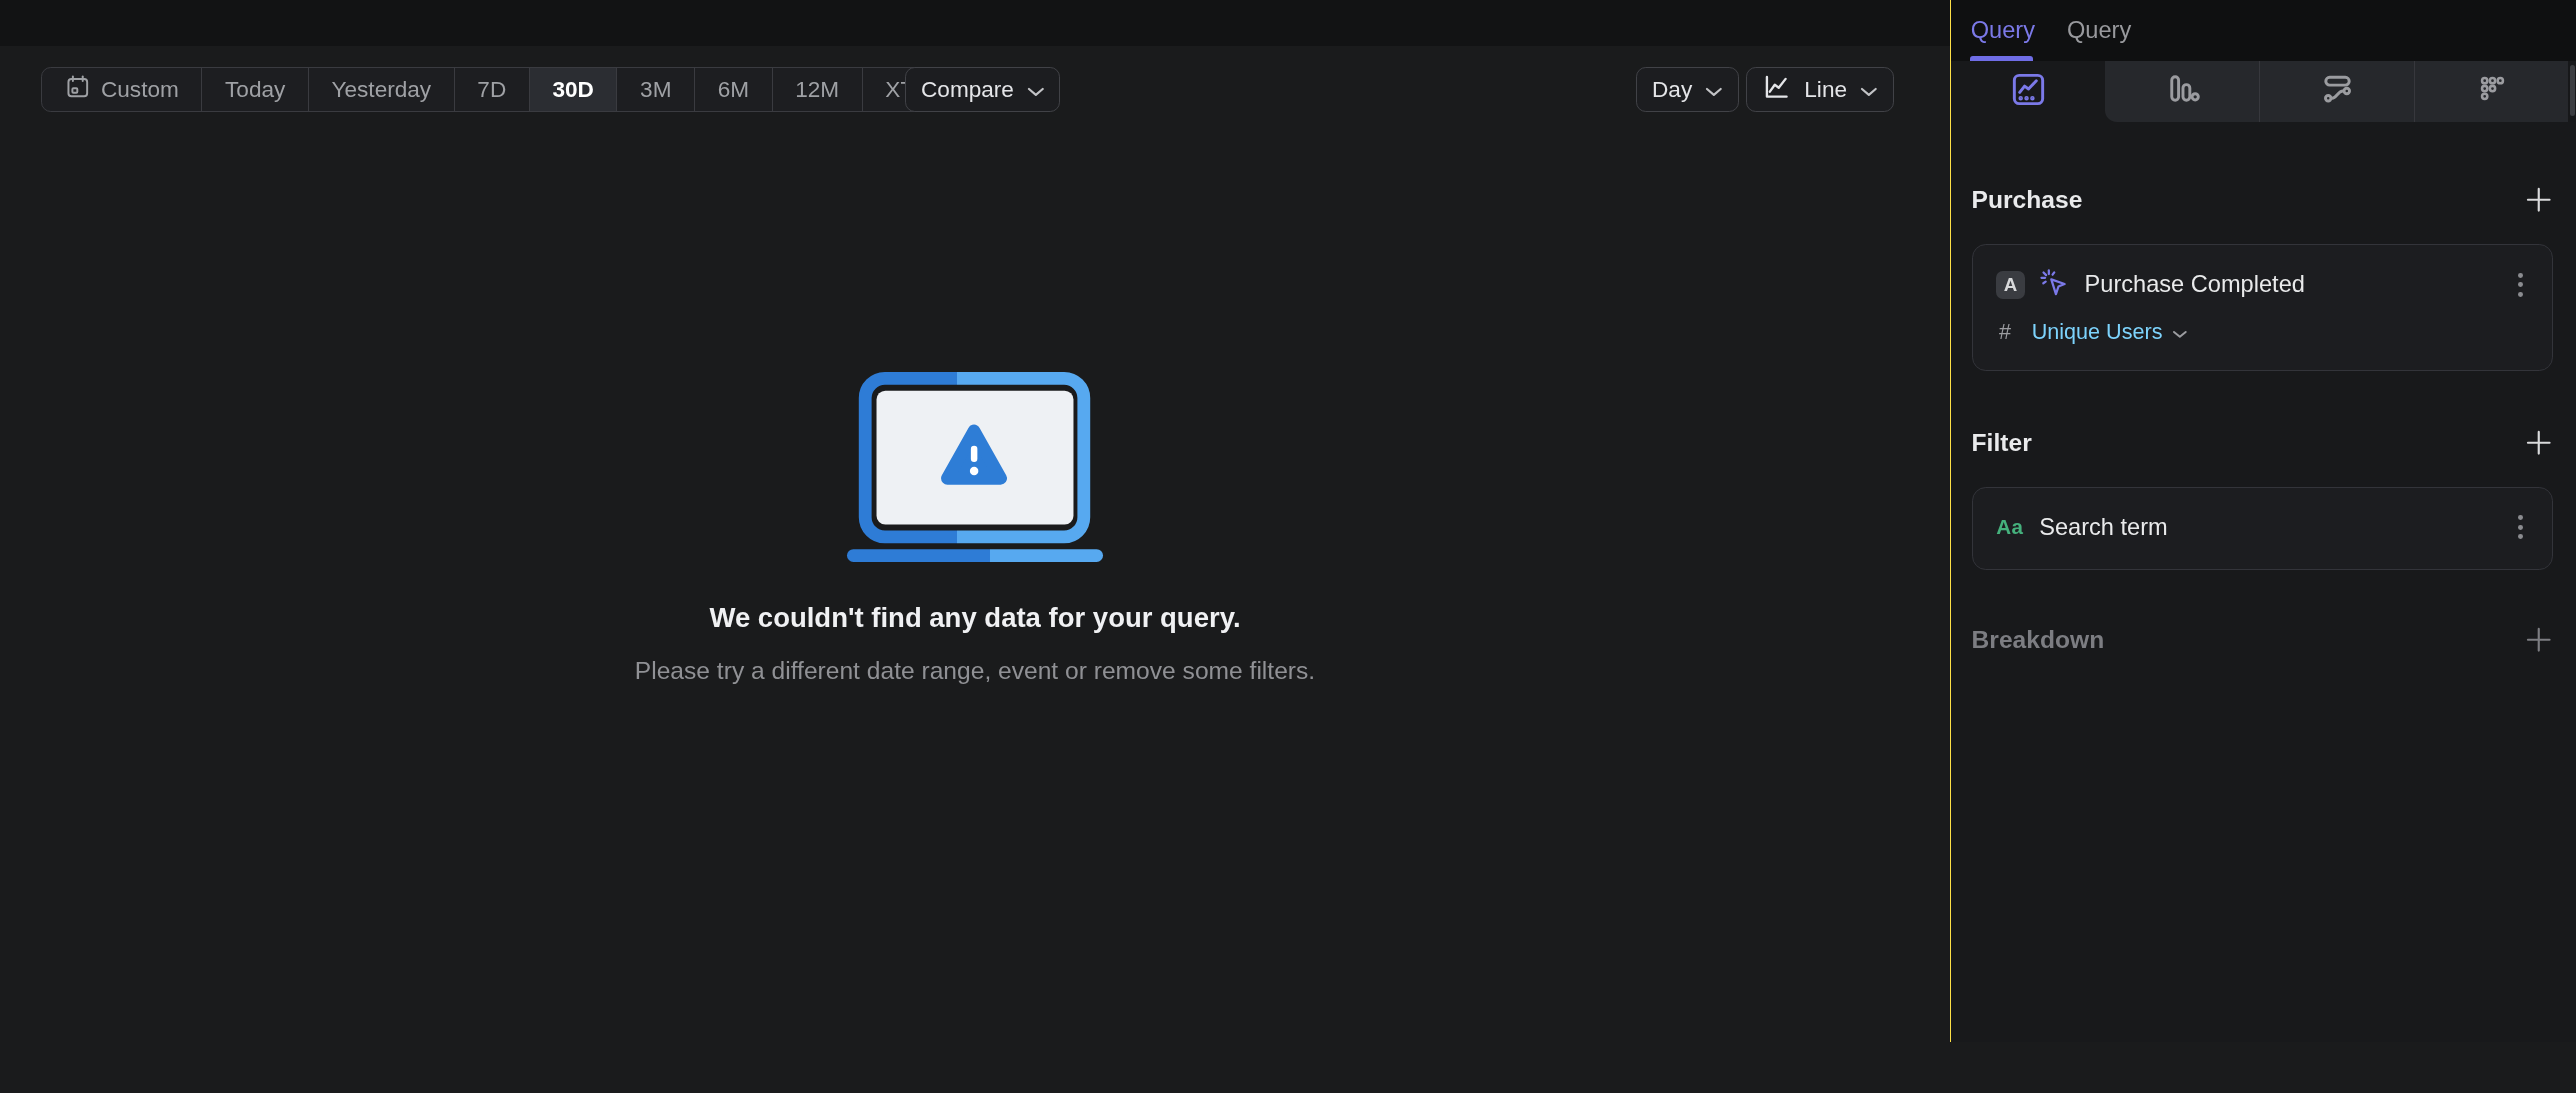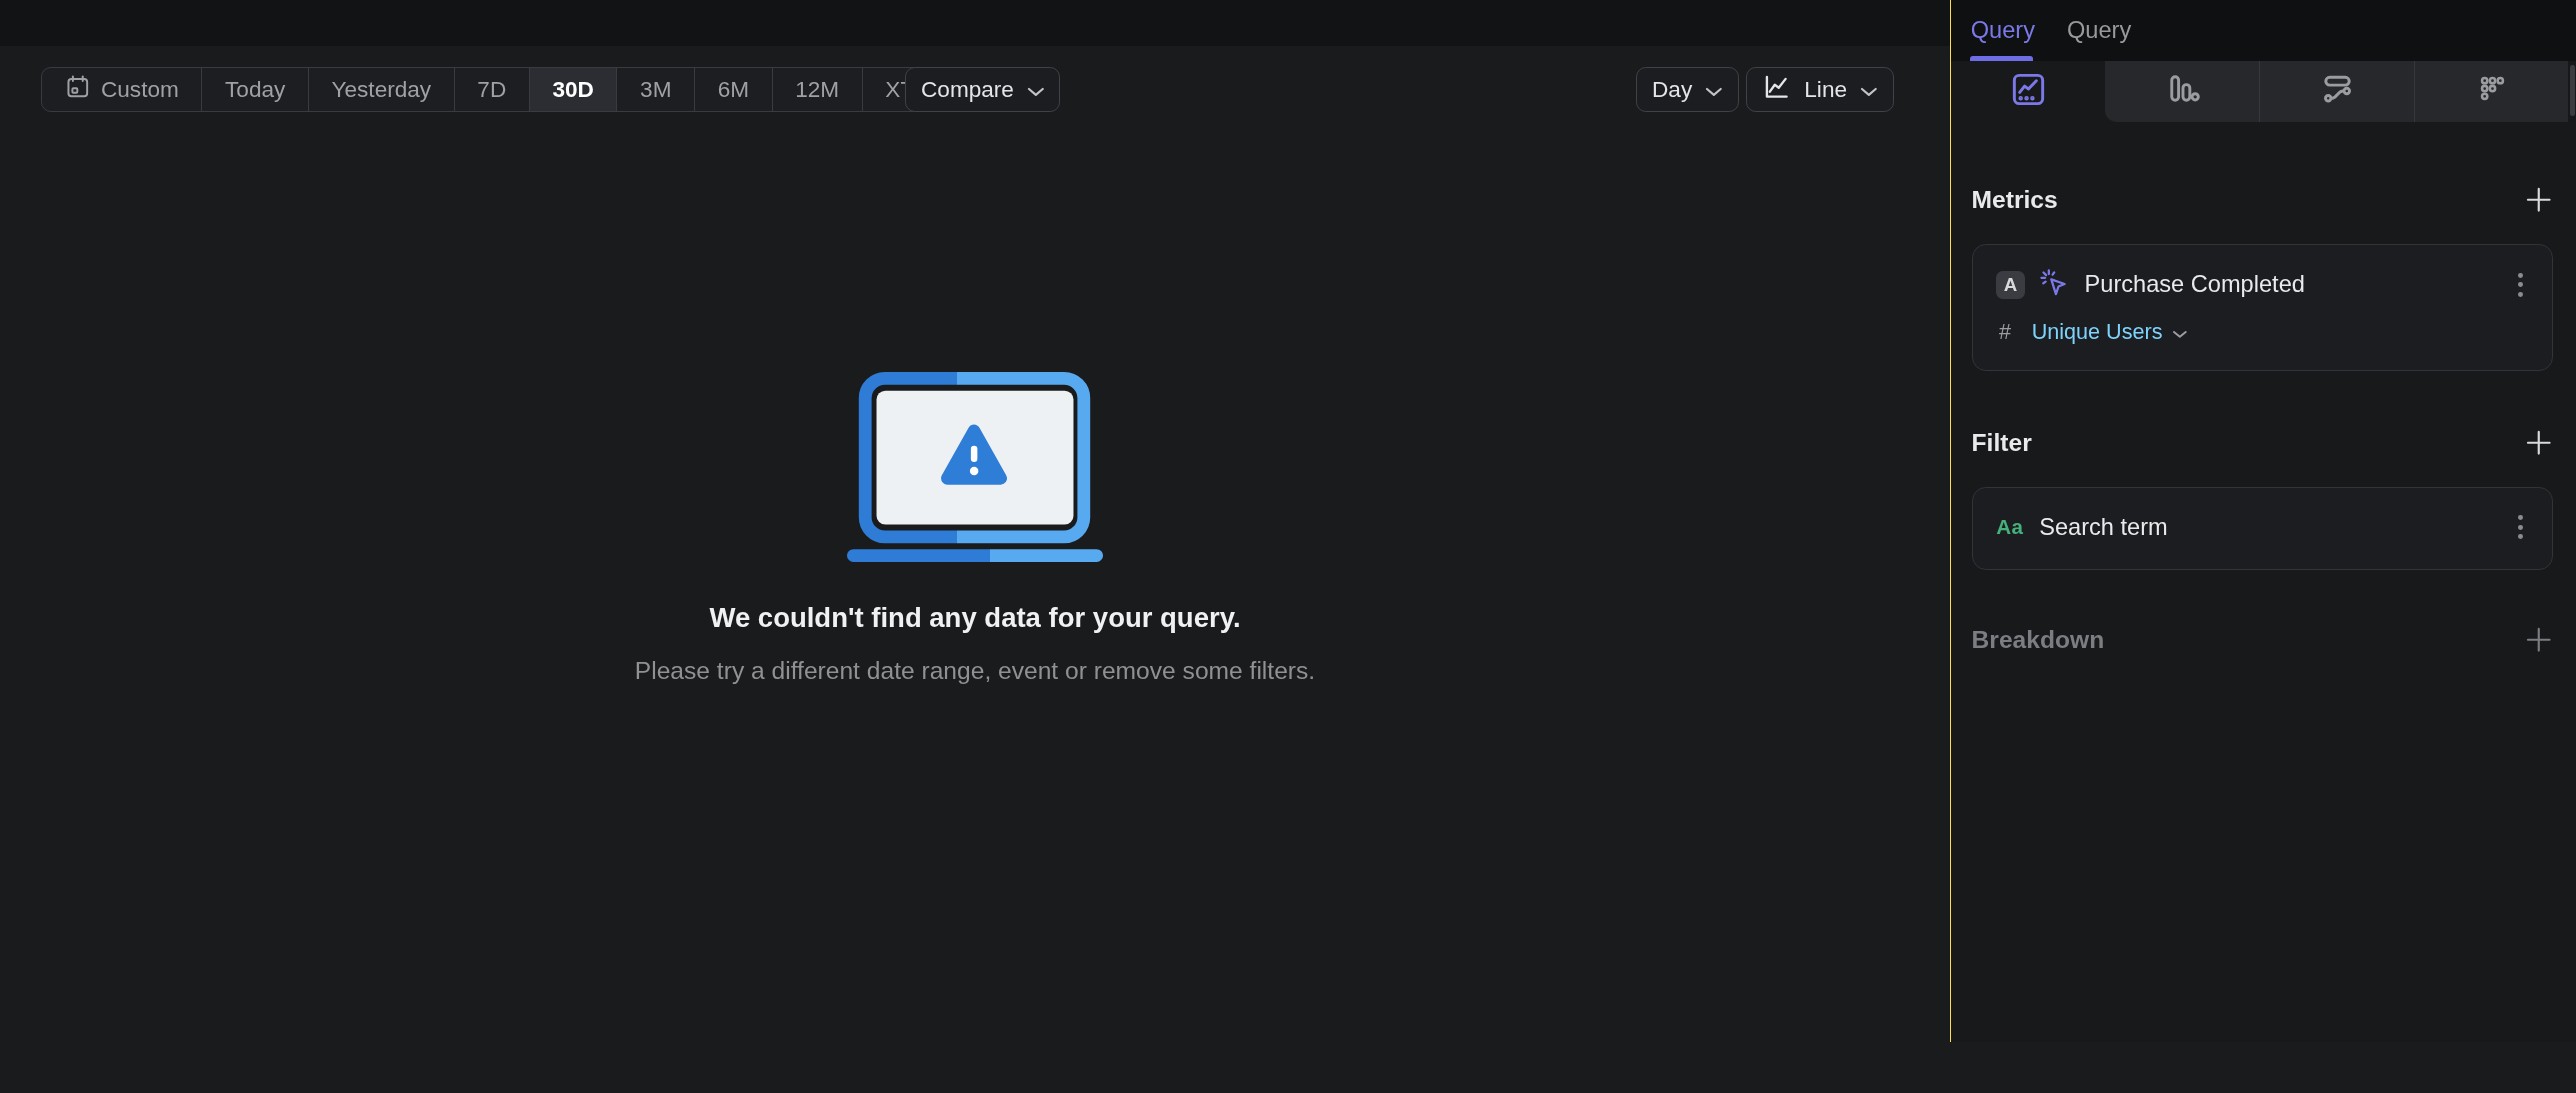--- a/index.html
+++ b/index.html
@@ -273,21 +273,21 @@
           </svg>
         </span>
       </div>
     </div>
     <div id="vt-gutter"></div>
     <div id="vt-thumb"></div>
 
     <div id="sb-content">
 
       <div id="metrics-head" class="section-head">
-        <span class="section-title">Metrics</span>
+        <span class="section-title">Purchase</span>
         <span class="plus-btn">
           <svg width="29.5" height="29.5" viewBox="0 0 30 30" fill="none" stroke="#d9dadc" stroke-width="2.2" stroke-linecap="round">
               <path d="M15,4 V26 M4,15 H26"></path>
             </svg>
         </span>
       </div>
 
       <div class="card">
         <div class="card-row1">
           <span class="series-badge">A</span>

